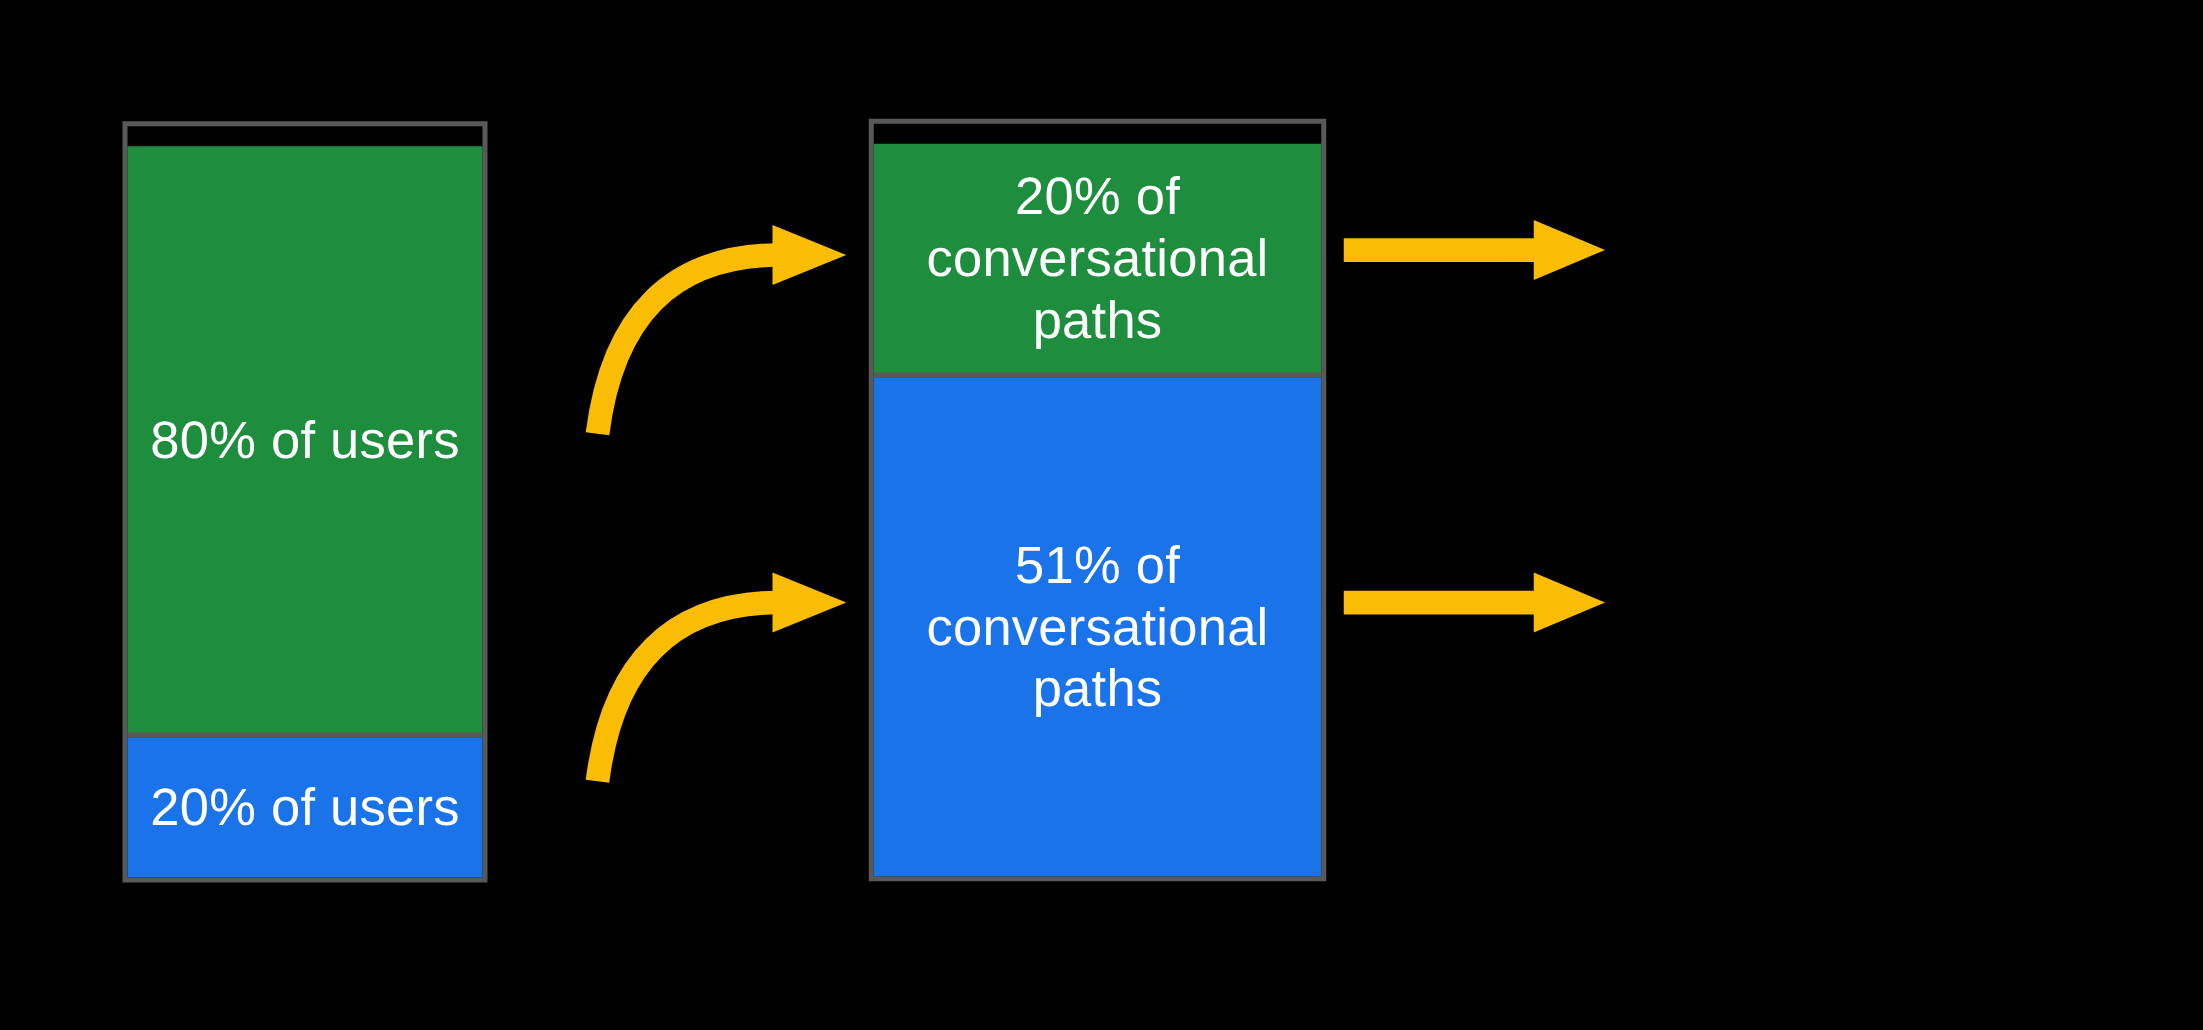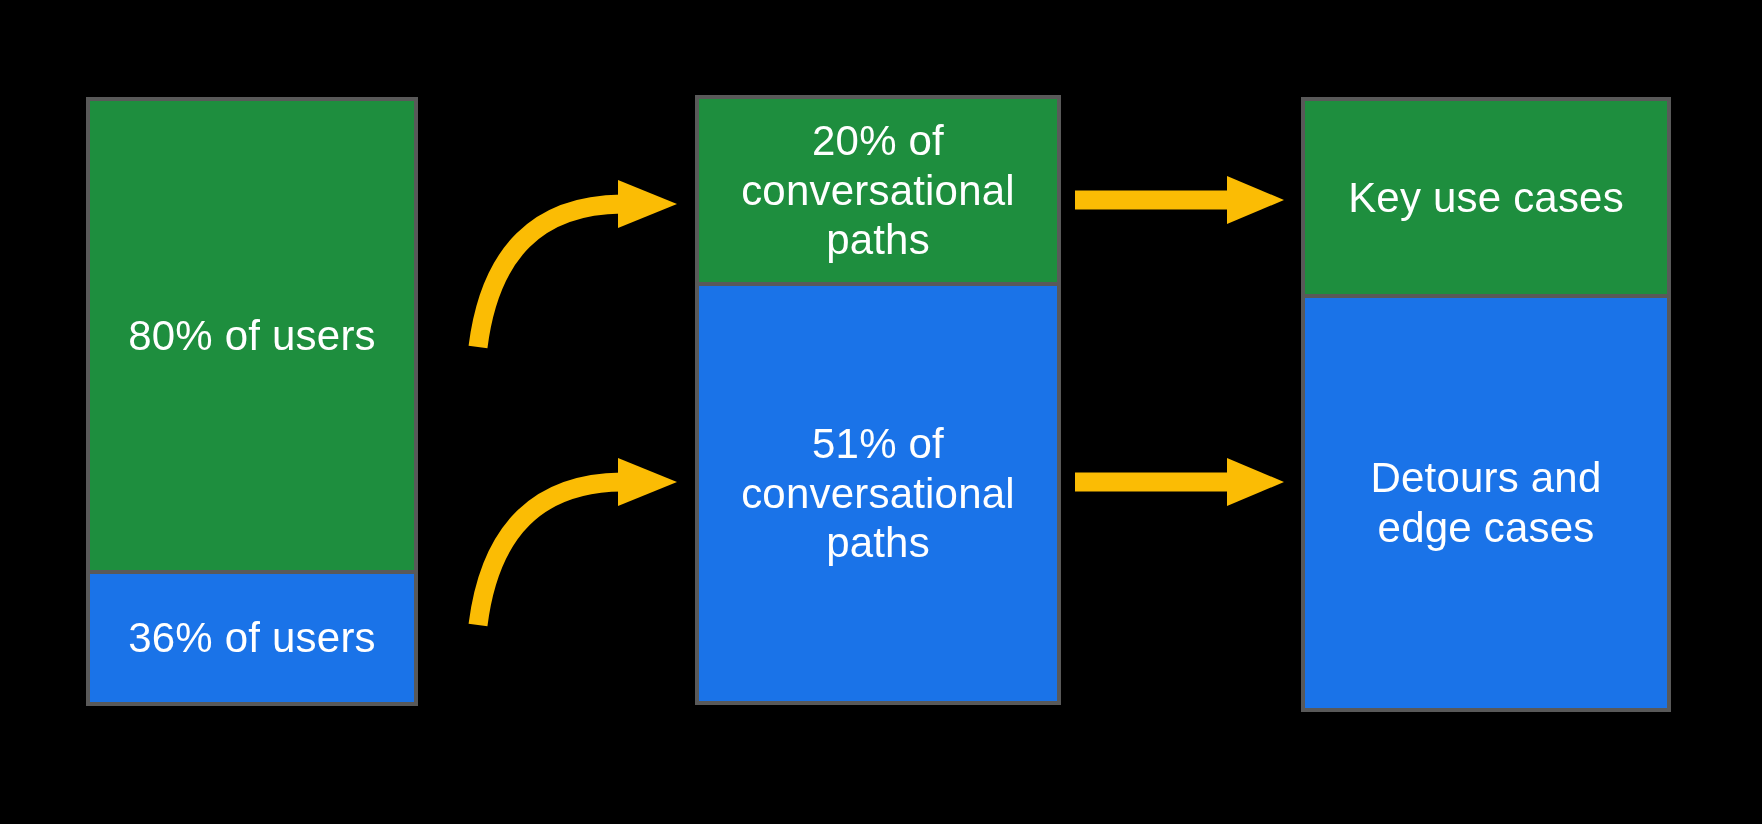--- a/index.html
+++ b/index.html
@@ -27,38 +27,38 @@
     height: 824px;
     background: var(--background);
   }
   .box {
     position: absolute;
     box-sizing: border-box;
     border: 4px solid var(--border);
     display: flex;
     flex-direction: column;
   }
-  #box-users   { left: 86px;   top: 97px; width: 332px; height: 609px; }
+  #box-users   { left: 98px;   top: 97px; width: 292px; height: 609px; }
   #box-paths   { left: 695px;  top: 95px; width: 366px; height: 610px; }
   #box-cases   { left: 1301px; top: 97px; width: 370px; height: 615px; }
 
   .seg {
     display: flex;
     align-items: center;
     justify-content: center;
     text-align: center;
     overflow: hidden;
   }
   .seg.top    { flex: 0 0 auto; border-bottom: 4px solid var(--border); }
   .seg.bottom { flex: 1 1 auto; }
   #box-users .seg.top { height: 469px; }
   #box-paths .seg.top { height: 183px; }
   #box-cases .seg.top { height: 193px; }
 
-  .seg.green { background: var(--green); }
+  .seg.green { background: var(--green); margin-top: 16px; }
   .seg.blue  { background: var(--blue); }
 
   .label {
     color: var(--text);
     font-size: 42px;
     line-height: 1.18;
     max-width: 330px;
     font-weight: 400;
     letter-spacing: 0.2px;
   }
@@ -85,41 +85,33 @@
 </head>
 <body>
 
 <div class="canvas">
 
   <div class="box" id="box-users">
     <div class="seg top green">
       <div class="label">80% of users</div>
     </div>
     <div class="seg bottom blue">
-      <div class="label">36% of users</div>
+      <div class="label">20% of users</div>
     </div>
   </div>
 
   <div class="box" id="box-paths">
     <div class="seg top green">
       <div class="label">20% of conversational paths</div>
     </div>
     <div class="seg bottom blue">
       <div class="label">51% of conversational paths</div>
     </div>
   </div>
 
-  <div class="box" id="box-cases">
-    <div class="seg top green">
-      <div class="label">Key use cases</div>
-    </div>
-    <div class="seg bottom blue">
-      <div class="label">Detours and edge cases</div>
-    </div>
-  </div>
 
   <svg class="arrow-layer" viewBox="0 0 1762 824">
     <g>
       <path class="arrow-shaft" d="M 478 347 Q 496 205 622 204"></path>
       <polygon class="arrow-head" points="618,180 618,228 677,204"></polygon>
     </g>
     <g>
       <path class="arrow-shaft" d="M 478 625 Q 496 483 622 482"></path>
       <polygon class="arrow-head" points="618,458 618,506 677,482"></polygon>
     </g>

